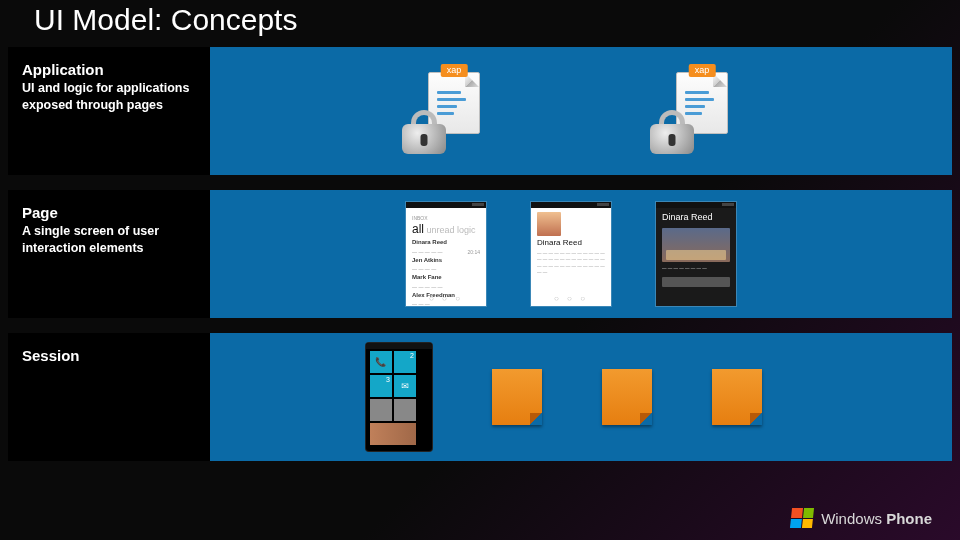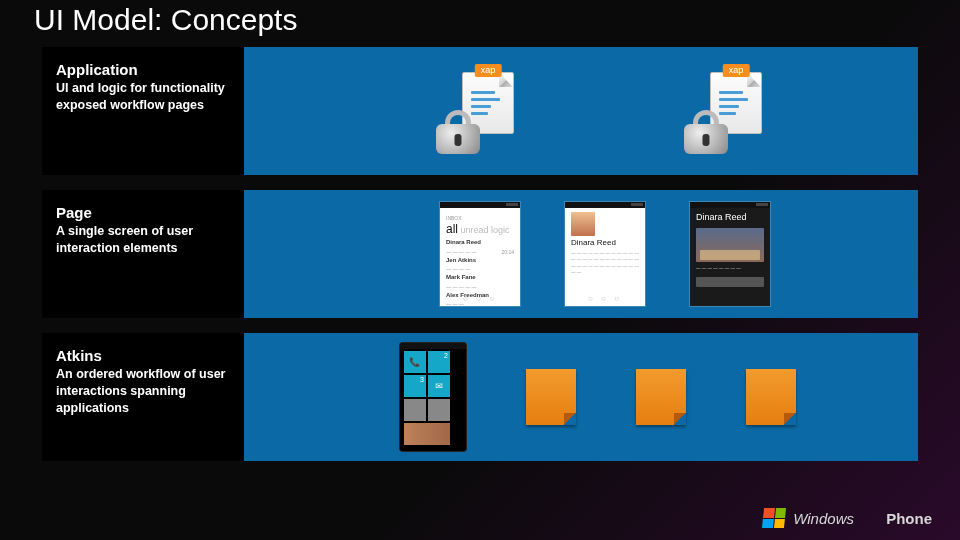--- a/index.html
+++ b/index.html
@@ -10,21 +10,21 @@
     color: #fff;
     overflow: hidden;
     position: relative;
   }
   .title {
     font-size: 30px;
     font-weight: 300;
     padding: 3px 0 10px 34px;
     color: #fff;
   }
-  .rows { padding: 0 42px; }
+  .rows { padding: 0 8px; }
   .row {
     display: flex;
     height: 128px;
     margin-bottom: 15px;
     position: relative;
   }
   .label-card {
     width: 202px;
     background: #000;
     padding: 14px 14px 10px 14px;
@@ -178,34 +178,34 @@
   }
   .win-flag {
     width: 22px; height: 20px; position: relative;
     display: grid; grid-template-columns: 1fr 1fr; grid-template-rows: 1fr 1fr; gap: 1px;
     transform: skewX(-6deg);
   }
   .win-flag span:nth-child(1){background:#f25022;}
   .win-flag span:nth-child(2){background:#7fba00;}
   .win-flag span:nth-child(3){background:#00a4ef;}
   .win-flag span:nth-child(4){background:#ffb900;}
-  .footer b { font-weight:400;font-style:italic; }
-  .footer strong { font-weight:600;margin-left:28px; }
+  .footer b { font-weight:400; }
+  .footer strong { font-weight:600; }
 </style>
 </head>
 <body>
 
 <div class="title">UI Model: Concepts</div>
 
 <div class="rows">
 
   <div class="row">
     <div class="label-card">
       <h3>Application</h3>
-      <p>UI and logic for functionality exposed workflow pages</p>
+      <p>UI and logic for applications exposed through pages</p>
     </div>
     <div class="band">
       <div class="xap-icon">
         <div class="xap-doc">
           <div class="xap-tab">xap</div>
           <div class="xap-lines">
               <span></span>
               <span></span>
               <span></span>
               <span></span>
@@ -264,22 +264,21 @@
         <div class="pt3-name">Dinara Reed</div>
         <div class="pt3-photo"></div>
         <div class="pt3-cap">— — — — — — — —</div>
         <div class="pt3-btn"></div>
       </div>
     </div>
   </div>
 
   <div class="row">
     <div class="label-card">
-      <h3>Atkins</h3>
-      <p>An ordered workflow of user interactions spanning applications</p>
+      <h3>Session</h3>
     </div>
     <div class="band">
       <div class="phone-thumb">
         <div class="ph-bar"></div>
         <div class="ph-tiles">
           <div></div>
             <div></div>
             <div></div>
             <div></div>
             <div></div>

